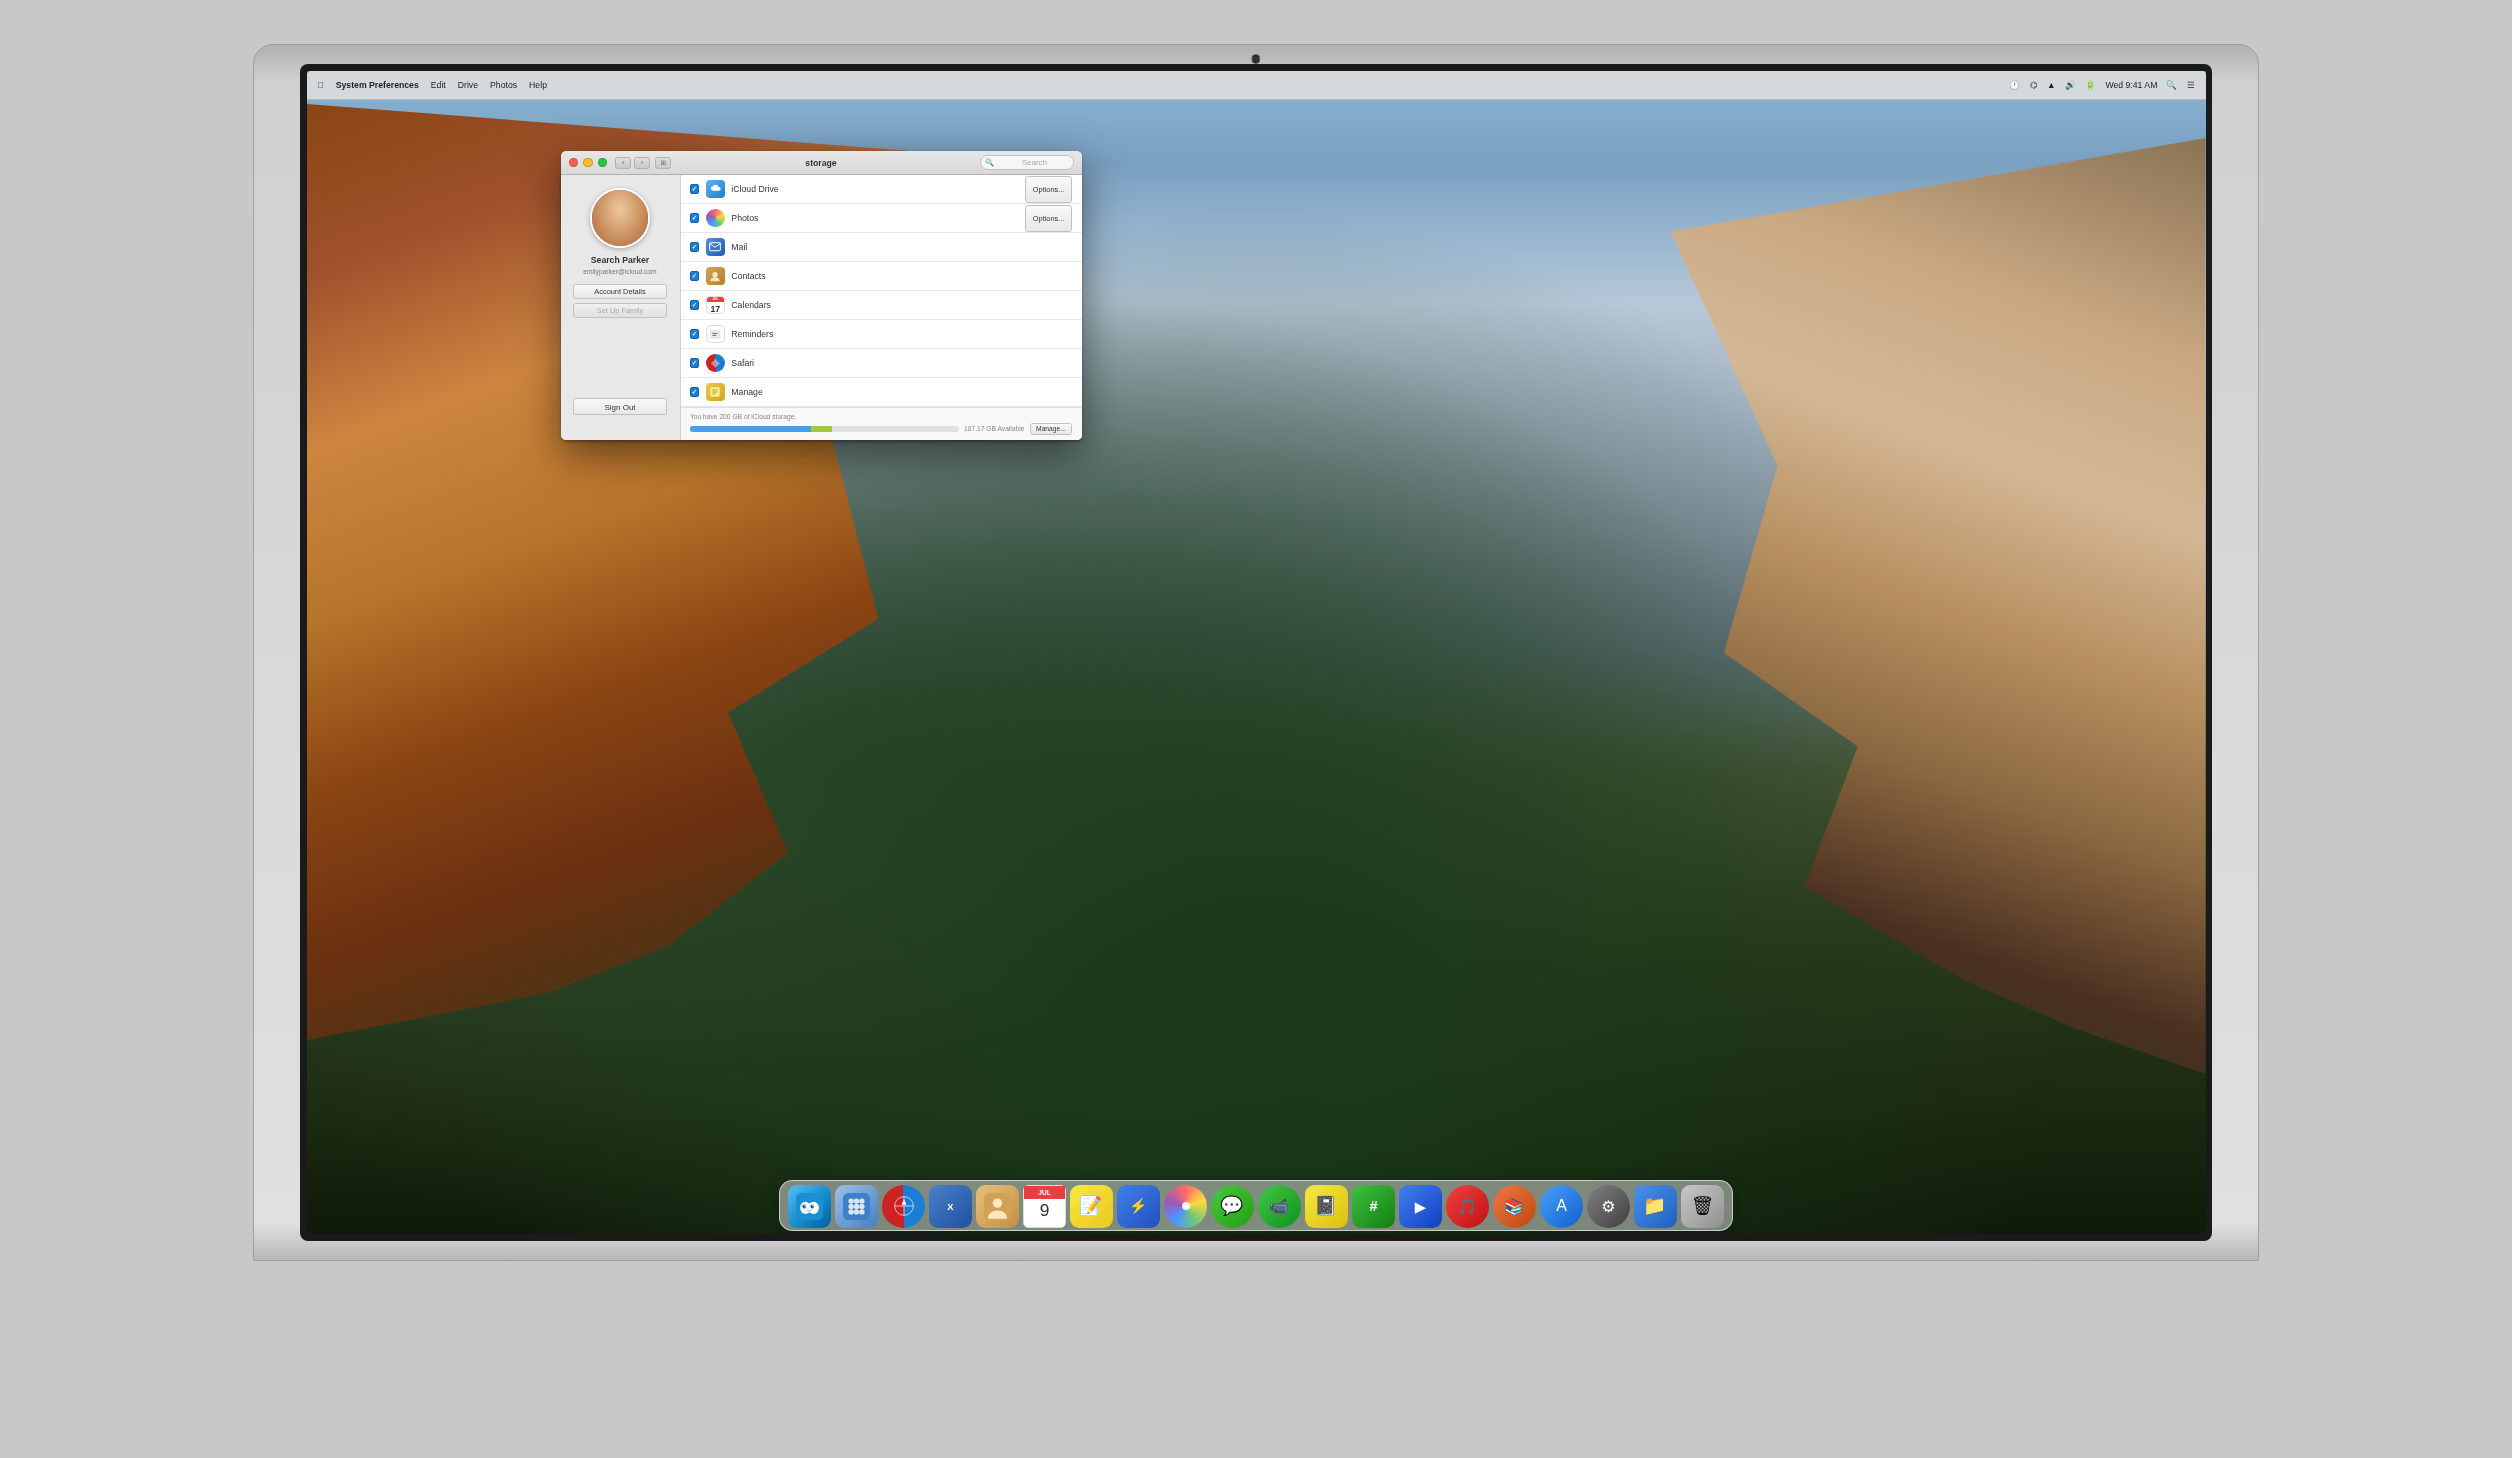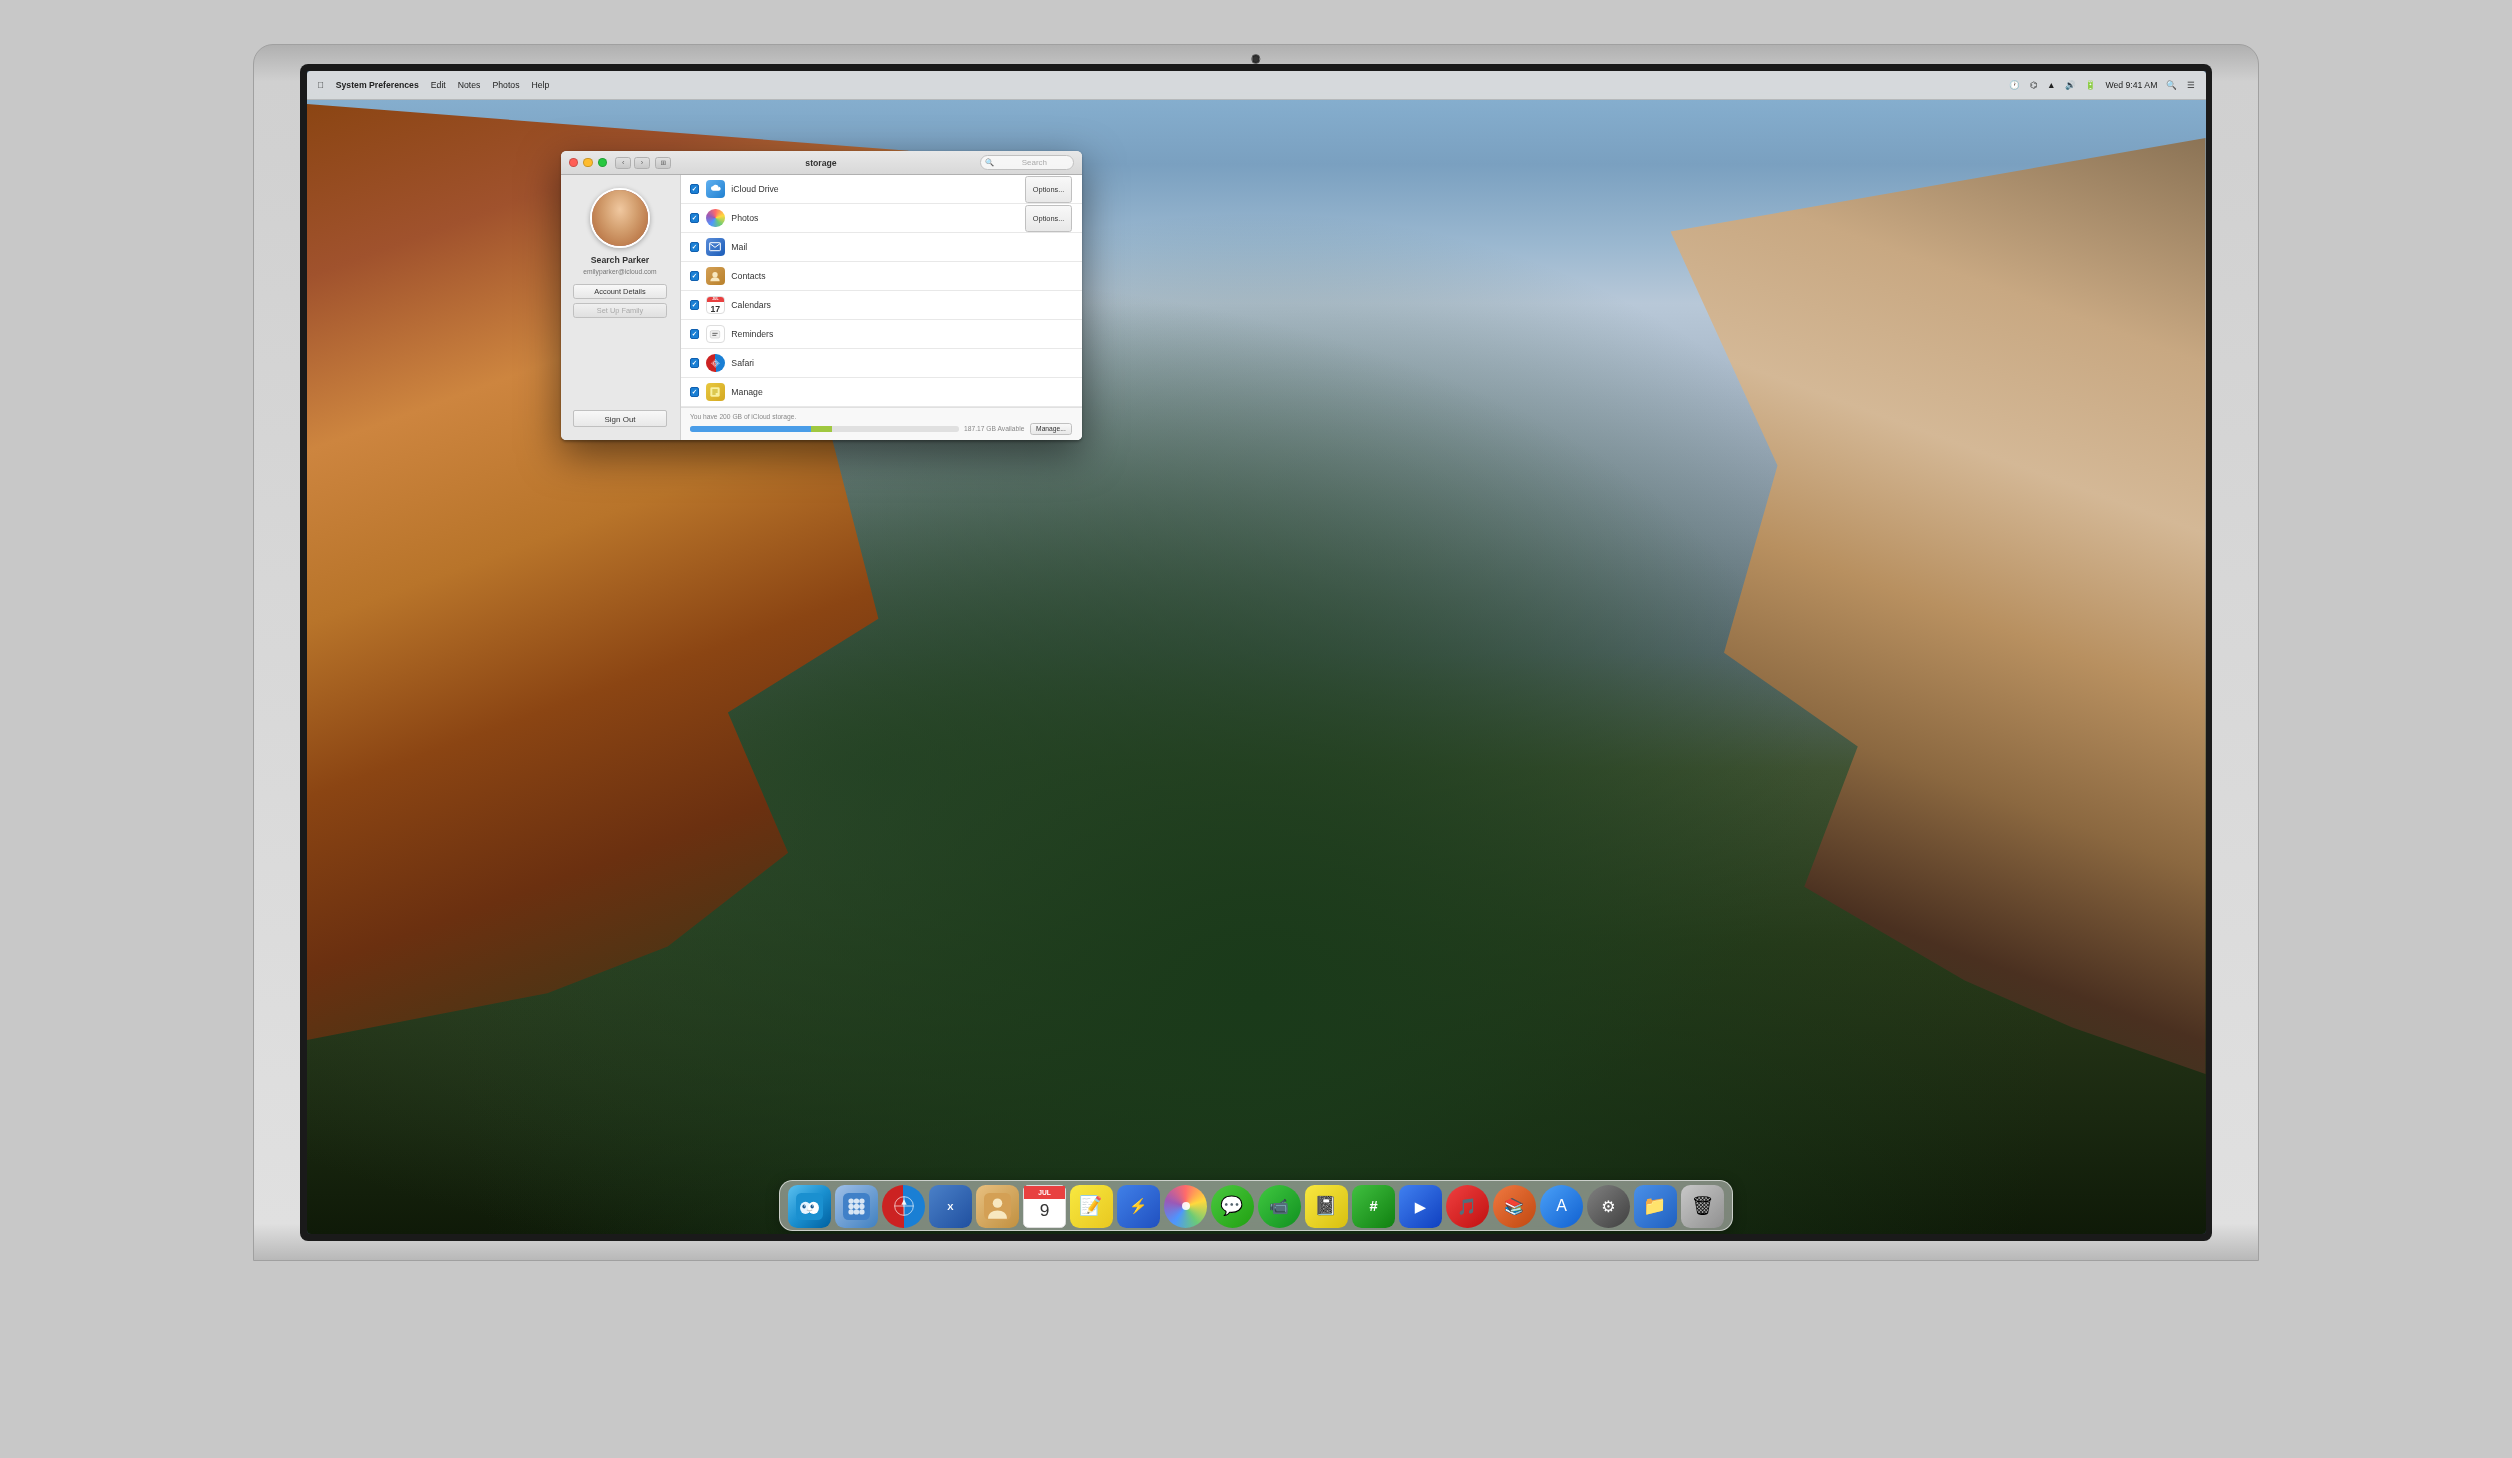--- a/index.html
+++ b/index.html
@@ -376,21 +376,21 @@
       width: 94px;
       height: 17.4px;
       background: linear-gradient(180deg, #f8f8f8 0%, #e8e8e8 100%);
       border: 0.7px solid #c0c0c0;
       border-radius: 2px;
       font-size: 8px;
       color: #333;
       text-align: center;
       line-height: 17.4px;
       cursor: pointer;
-      margin: 0 auto;
+      margin: 12px auto;
       display: block;
     }
 
     
     .window-content {
       flex: 1;
       background: white;
       overflow-y: auto;
     }
 
@@ -658,21 +658,21 @@
 
         <div class="wallpaper"></div>
         <div class="mountain-left"></div>
         <div class="mountain-right"></div>
 
         <div class="menubar">
           <div class="menubar-left">
             <span class="menubar-apple menubar-item"></span>
             <span class="menubar-item bold">System Preferences</span>
             <span class="menubar-item">Edit</span>
-            <span class="menubar-item">Notes</span>
+            <span class="menubar-item">Drive</span>
             <span class="menubar-item">Photos</span>
             <span class="menubar-item">Help</span>
           </div>
           <div class="menubar-right">
             <span class="menubar-right-item">🕐</span>
             <span class="menubar-right-item">⌬</span>
             <span class="menubar-right-item">▲</span>
             <span class="menubar-right-item">🔊</span>
             <span class="menubar-right-item">🔋</span>
             <span class="menubar-right-item">Wed 9:41 AM</span>

